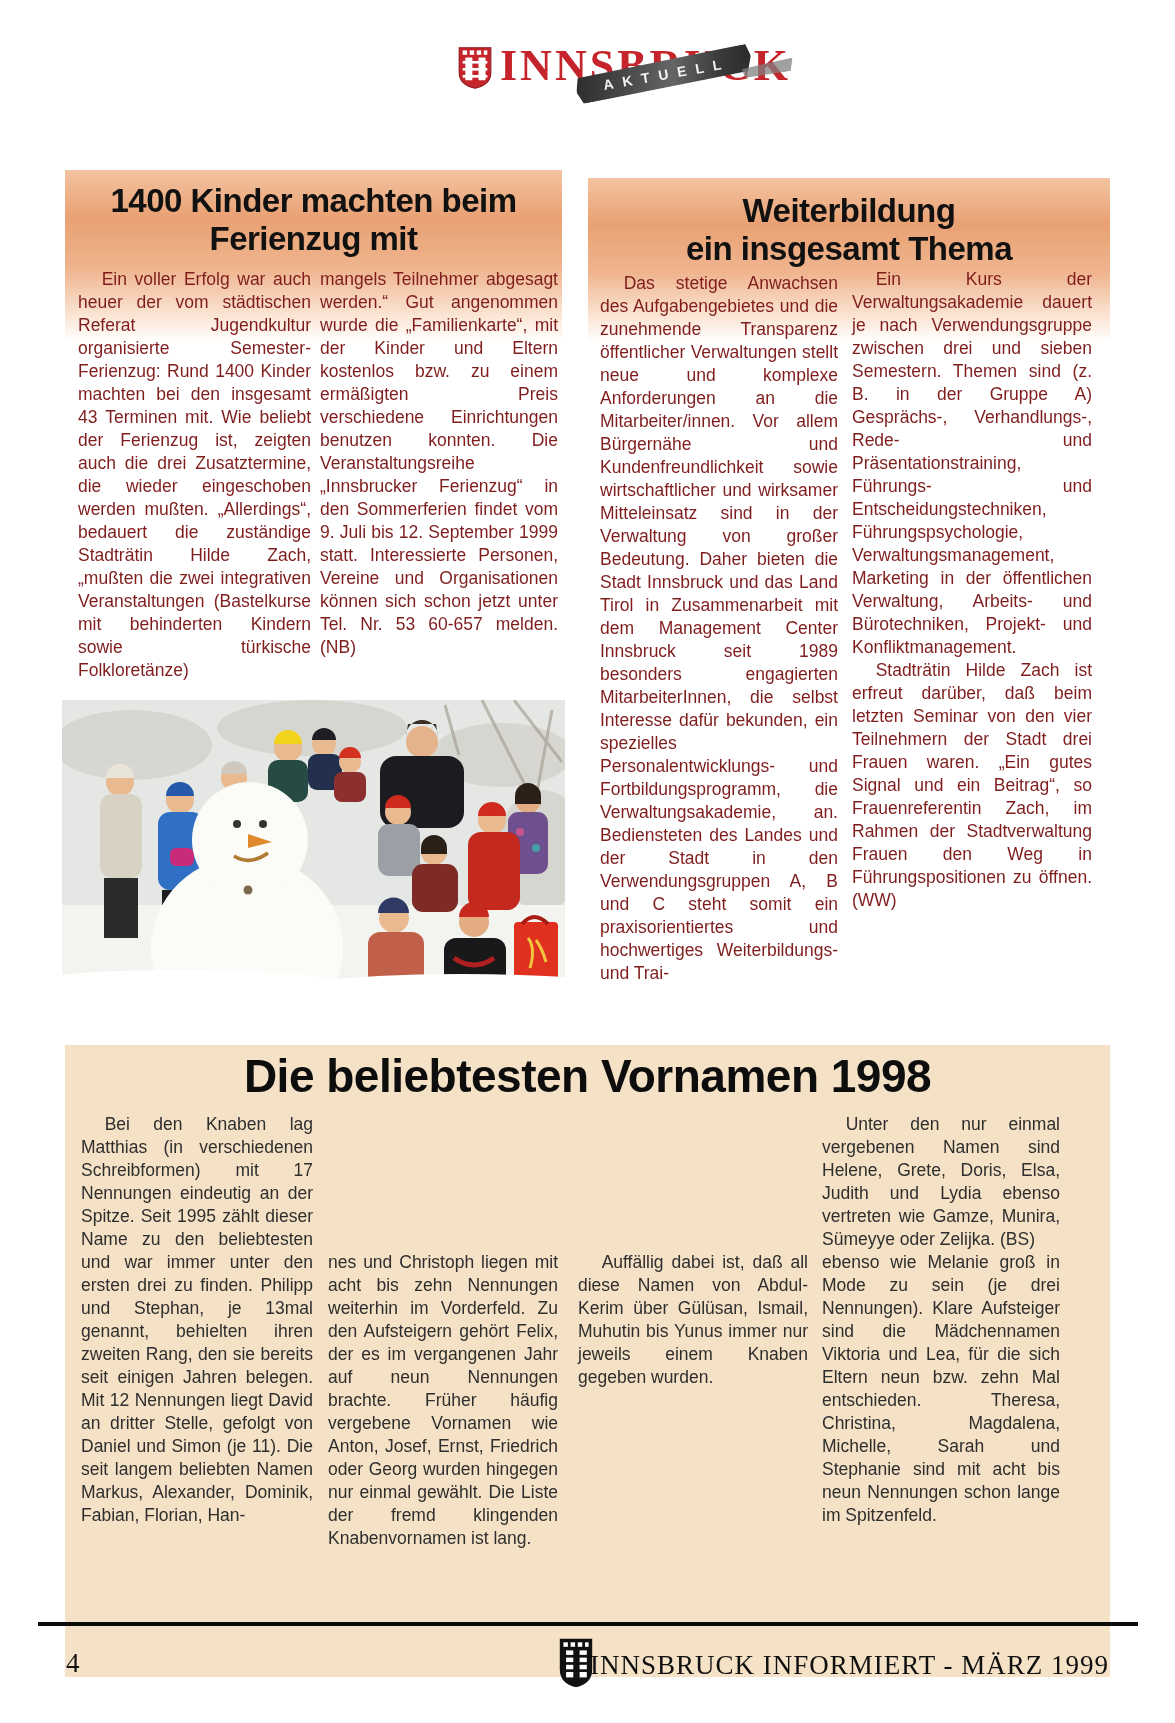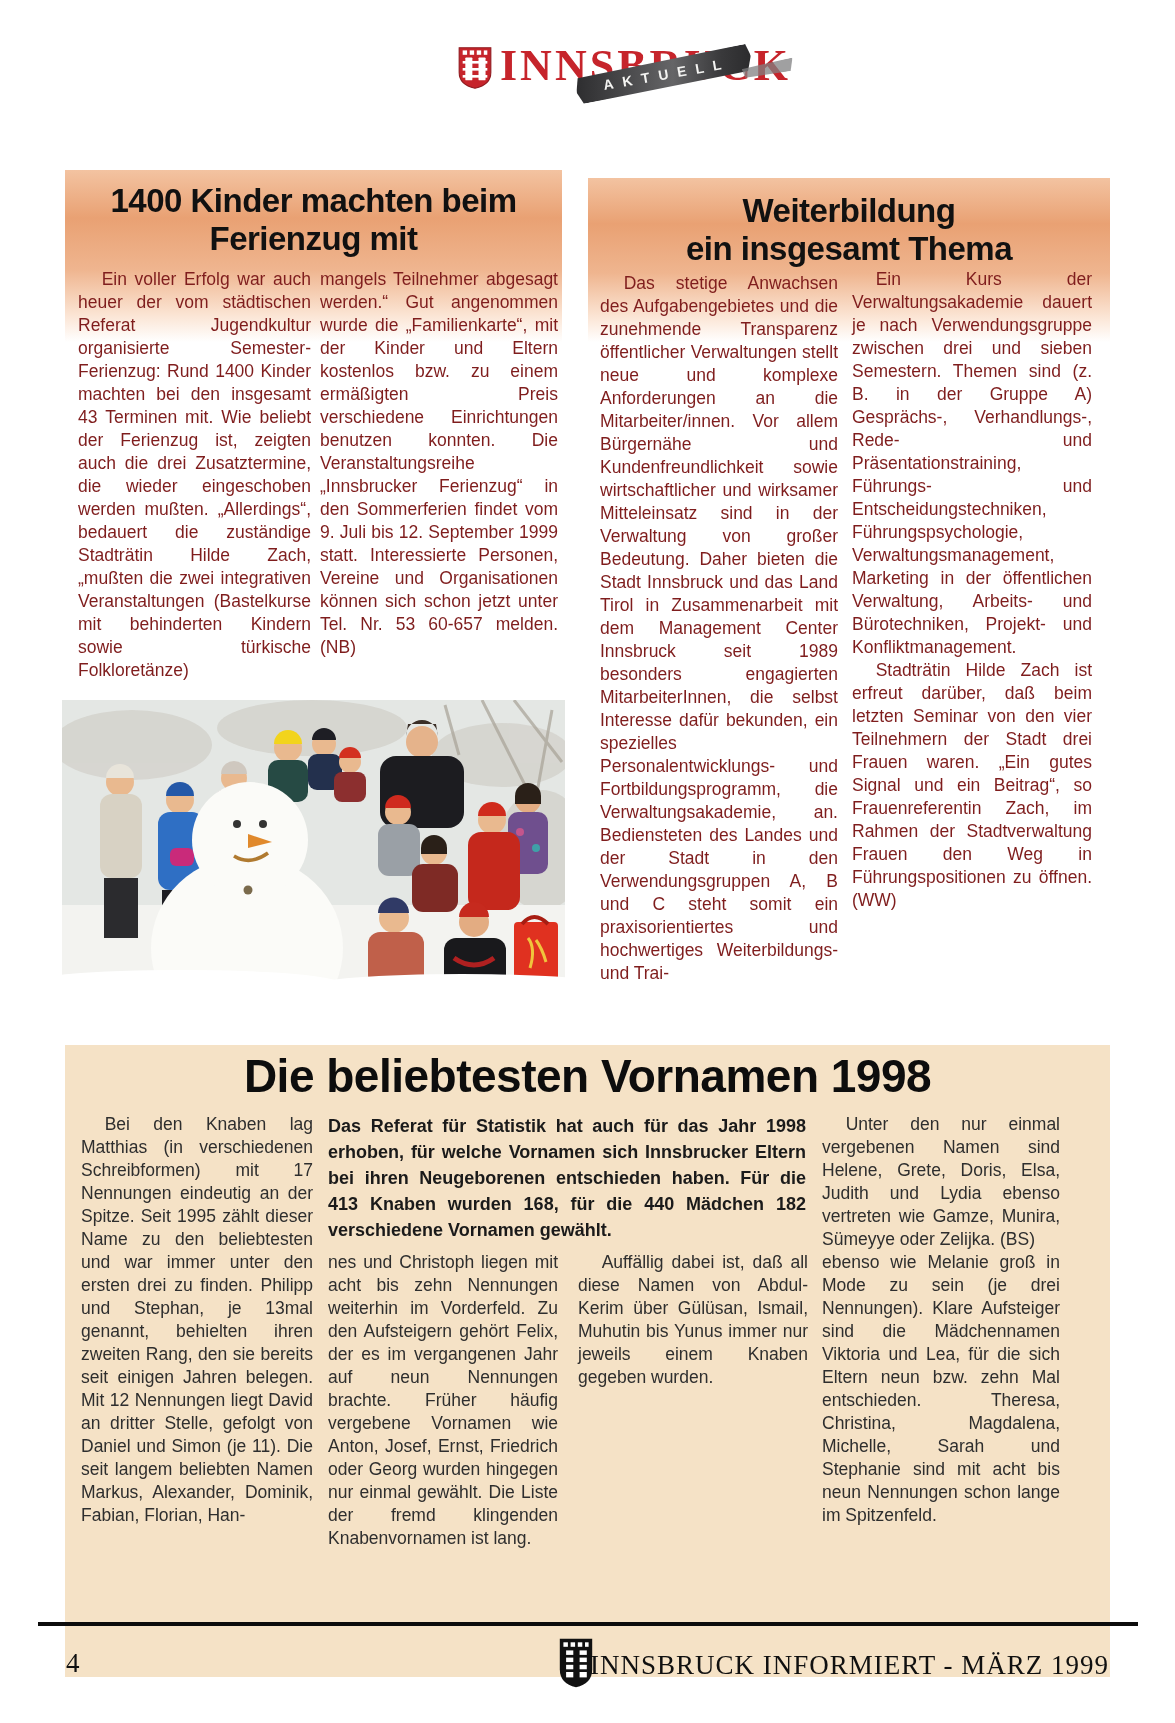--- a/index.html
+++ b/index.html
@@ -250,23 +250,20 @@
   <div class="col" id="wb-col2">
     <p class="para indent">Ein Kurs der Verwaltungsakademie dauert je nach Verwendungsgruppe zwischen drei und sieben Semestern. Themen sind (z. B. in der Gruppe A) Gesprächs-, Verhandlungs-, Rede- und Präsentationstraining, Führungs- und Entscheidungstechniken, Führungspsychologie, Verwaltungsmanagement, Marketing in der öffentlichen Verwaltung, Arbeits- und Bürotechniken, Projekt- und Konfliktmanagement.</p>
     <p class="para indent">Stadträtin Hilde Zach ist erfreut darüber, daß beim letzten Seminar von den vier Teilnehmern der Stadt drei Frauen waren. „Ein gutes Signal und ein Beitrag“, so Frauenreferentin Zach, im Rahmen der Stadtverwaltung Frauen den Weg in Führungspositionen zu öffnen. (WW)</p>
   </div>
 
   <div class="vornamen-box">
     <div class="vornamen-title">Die beliebtesten Vornamen 1998</div>
     <div class="vn-col" id="vn-col1">
       <p class="para indent">Bei den Knaben lag Matthias (in verschiedenen Schreibformen) mit 17 Nennungen eindeutig an der Spitze. Seit 1995 zählt dieser Name zu den beliebtesten und war immer unter den ersten drei zu finden. Philipp und Stephan, je 13mal genannt, behielten ihren zweiten Rang, den sie bereits seit einigen Jahren belegen. Mit 12 Nennungen liegt David an dritter Stelle, gefolgt von Daniel und Simon (je 11). Die seit langem beliebten Namen Markus, Alexander, Dominik, Fabian, Florian, Han-</p>
     </div>
-    <div class="vn-col" id="vn-intro">
-      <p class="para">Das Referat für Statistik hat auch für das Jahr 1998 erhoben, für welche Vornamen sich Innsbrucker Eltern bei ihren Neugeborenen entschieden haben. Für die 413 Knaben wurden 168, für die 440 Mädchen 182 verschiedene Vornamen gewählt.</p>
-    </div>
     <div class="vn-col" id="vn-col2">
       <p class="para">nes und Christoph liegen mit acht bis zehn Nennungen weiterhin im Vorderfeld. Zu den Aufsteigern gehört Felix, der es im vergangenen Jahr auf neun Nennungen brachte. Früher häufig vergebene Vornamen wie Anton, Josef, Ernst, Friedrich oder Georg wurden hingegen nur einmal gewählt. Die Liste der fremd klingenden Knabenvornamen ist lang.</p>
     </div>
     <div class="vn-col" id="vn-col3">
       <p class="para indent">Auffällig dabei ist, daß all diese Namen von Abdul-Kerim über Gülüsan, Ismail, Muhutin bis Yunus immer nur jeweils einem Knaben gegeben wurden.</p>
     </div>
     <div class="vn-col" id="vn-col4">
       <p class="para indent">Unter den nur einmal vergebenen Namen sind Helene, Grete, Doris, Elsa, Judith und Lydia ebenso vertreten wie Gamze, Munira, Sümeyye oder Zelijka. (BS)</p>
       <p class="para">ebenso wie Melanie groß in Mode zu sein (je drei Nennungen). Klare Aufsteiger sind die Mädchennamen Viktoria und Lea, für die sich Eltern neun bzw. zehn Mal entschieden. Theresa, Christina, Magdalena, Michelle, Sarah und Stephanie sind mit acht bis neun Nennungen schon lange im Spitzenfeld.</p>
     </div>

